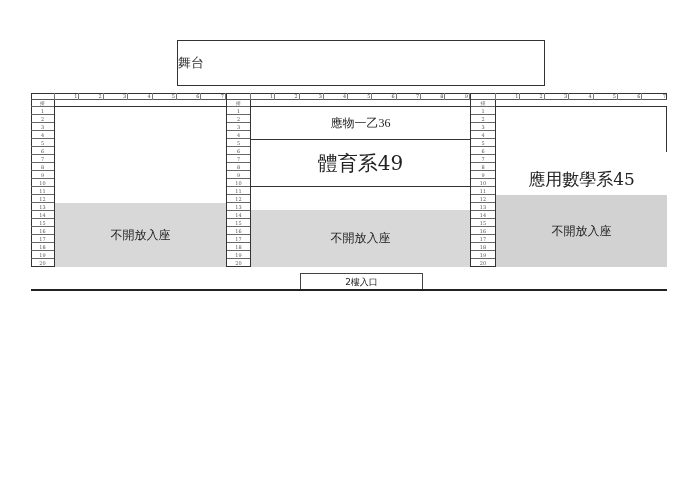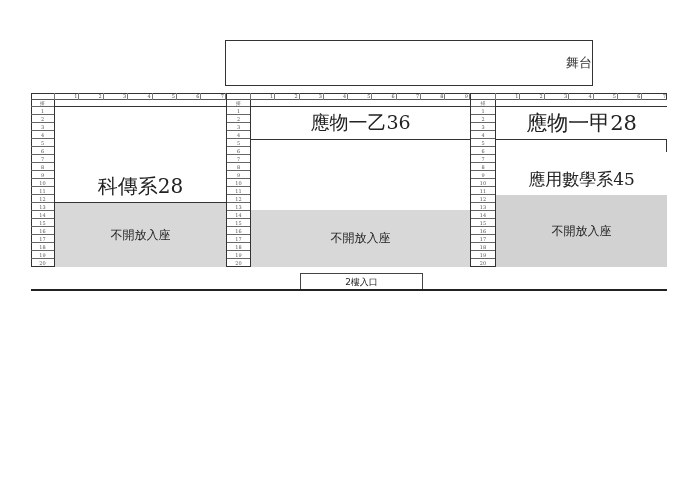--- a/index.html
+++ b/index.html
@@ -1,21 +1,21 @@
 <!DOCTYPE html>
 <html><head>
 <meta charset="utf-8">
 <style>
   html, body { margin:0; padding:0; background:#ffffff; }
   body { width:700px; height:495px; position:relative; overflow:hidden;
          font-family:"DejaVu Serif","Liberation Serif", serif; color:#222; }
   .abs { position:absolute; box-sizing:border-box; }
   .stage { left:177px; top:40px; width:368px; height:46px; border:1.5px solid #333;
-           display:flex; align-items:center; justify-content:flex-end; font-size:13px;
-           font-family:"DejaVu Sans","Liberation Sans", sans-serif; color:#333;margin-left:48px; }
+           display:flex; align-items:center; justify-content:flex-start; font-size:13px;
+           font-family:"DejaVu Sans","Liberation Sans", sans-serif; color:#333; }
   .grid-outer { left:31px; top:93px; width:636px; height:174px; border:1.5px solid #333; }
   .hdr-row { top:93px; height:7px; border-bottom:1px solid #555; }
   .hdr-cell { position:absolute; top:0; height:7px; border-right:1px solid #777;
               font-size:5px; line-height:7px; text-align:right; padding-right:1px;
               box-sizing:border-box; color:#444; }
   .rownum-col { border-left:1.5px solid #333; border-right:1.5px solid #333; }
   .rn { position:absolute; left:0; width:100%; border-bottom:1px solid #666;
         font-size:5px; text-align:center; color:#555; box-sizing:border-box; }
   .block { position:absolute; box-sizing:border-box; display:flex; align-items:center;
            justify-content:center; border-bottom:1.5px solid #333; background:#fff;
@@ -68,23 +68,20 @@
   <div class="rn" style="top:119px;height:8px;line-height:8px;">15</div>
   <div class="rn" style="top:127px;height:8px;line-height:8px;">16</div>
   <div class="rn" style="top:135px;height:8px;line-height:8px;">17</div>
   <div class="rn" style="top:143px;height:8px;line-height:8px;">18</div>
   <div class="rn" style="top:151px;height:8px;line-height:8px;">19</div>
   <div class="rn" style="top:159px;height:8px;line-height:8px;border-bottom:none;">20</div>
 </div>
 
 <div class="abs" style="left:55px;top:100px;width:171px;height:167px;">
   <div class="block" style="top:0;left:0;width:100%;height:7px;border-bottom:1.5px solid #333;"></div>
-  <div class="block" style="top:71px;left:0;width:100%;height:32px;font-size:20px;">
-    <span>科傳系28</span>
-  </div>
   <div class="block closed" style="top:103px;left:0;width:100%;height:64px;font-size:12px;">
     <span>不開放入座</span>
   </div>
 </div>
 
 <div class="abs" style="left:226px;top:93px;width:25px;height:7px;border-left:1.5px solid #333;border-right:1px solid #777;"></div>
 <div class="abs" style="left:251px;top:93px;width:219px;height:7px;">
   <div class="hdr-cell" style="left:0;width:24.3px">1</div>
   <div class="hdr-cell" style="left:24.3px;width:24.3px">2</div>
   <div class="hdr-cell" style="left:48.6px;width:24.3px">3</div>
@@ -115,22 +112,25 @@
   <div class="rn" style="top:119px;height:8px;line-height:8px;">15</div>
   <div class="rn" style="top:127px;height:8px;line-height:8px;">16</div>
   <div class="rn" style="top:135px;height:8px;line-height:8px;">17</div>
   <div class="rn" style="top:143px;height:8px;line-height:8px;">18</div>
   <div class="rn" style="top:151px;height:8px;line-height:8px;">19</div>
   <div class="rn" style="top:159px;height:8px;line-height:8px;border-bottom:none;">20</div>
 </div>
 
 <div class="abs" style="left:251px;top:100px;width:219px;height:167px;">
   <div class="block" style="top:0;left:0;width:100%;height:7px;"></div>
-  <div class="block" style="top:7px;left:0;width:100%;height:33px;font-size:19px;">
+  <div class="block" style="top:7px;left:0;width:100%;height:33px;font-size:12px;font-family:Liberation Serif, serif;">
     <span>應物一乙36</span>
+  </div>
+  <div class="block" style="top:40px;left:0;width:100%;height:47px;font-size:20px;">
+    <span>體育系49</span>
   </div>
   <div class="block closed" style="top:110px;left:0;width:100%;height:57px;font-size:12px;">
     <span>不開放入座</span>
   </div>
 </div>
 
 <div class="abs" style="left:470px;top:93px;width:26px;height:7px;border-left:1.5px solid #333;border-right:1px solid #777;"></div>
 <div class="abs" style="left:496px;top:93px;width:171px;height:7px;">
   <div class="hdr-cell" style="left:0;width:24.4px">1</div>
   <div class="hdr-cell" style="left:24.4px;width:24.4px">2</div>
@@ -160,23 +160,20 @@
   <div class="rn" style="top:119px;height:8px;line-height:8px;">15</div>
   <div class="rn" style="top:127px;height:8px;line-height:8px;">16</div>
   <div class="rn" style="top:135px;height:8px;line-height:8px;">17</div>
   <div class="rn" style="top:143px;height:8px;line-height:8px;">18</div>
   <div class="rn" style="top:151px;height:8px;line-height:8px;">19</div>
   <div class="rn" style="top:159px;height:8px;line-height:8px;border-bottom:none;">20</div>
 </div>
 
 <div class="abs" style="left:496px;top:100px;width:171px;height:167px;">
   <div class="block" style="top:0;left:0;width:100%;height:7px;"></div>
-  <div class="block" style="top:7px;left:0;width:100%;height:33px;font-size:21px;">
-    <span>應物一甲28</span>
-  </div>
   <div class="block" style="top:52px;left:0;width:100%;height:55px;font-size:17px;">
     <span>應用數學系45</span>
   </div>
   <div class="block closed right" style="top:95px;left:0;width:100%;height:72px;font-size:12px;">
     <span>不開放入座</span>
   </div>
 </div>
 
 <div class="abs entrance">
   <span>2樓入口</span>

